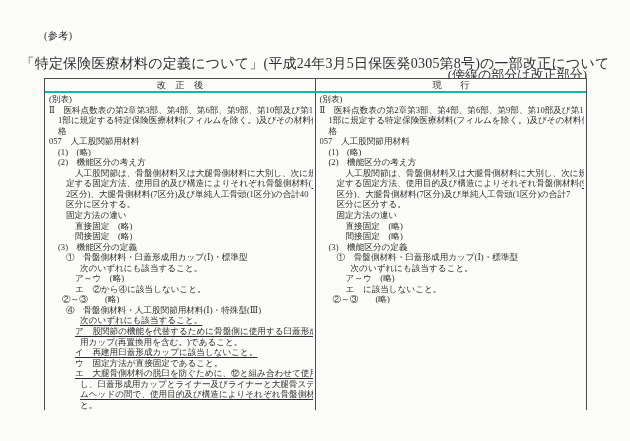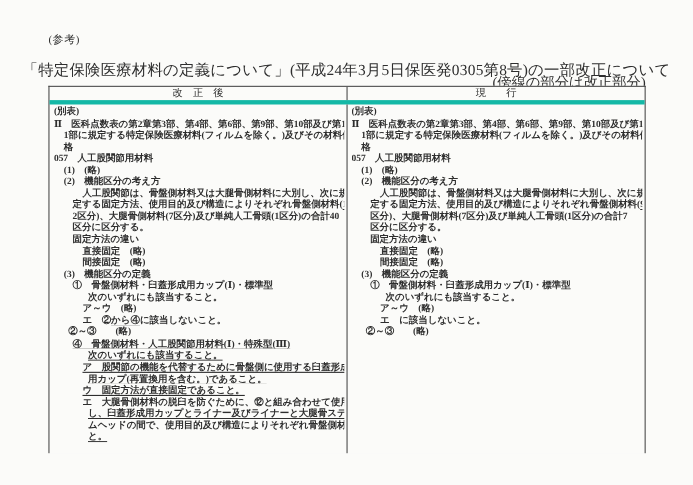--- a/index.html
+++ b/index.html
@@ -22,37 +22,37 @@
   }
   .doc-note{
     position:absolute;right:43px;top:66px;
     font-size:13px;
   }
   .cmp-table{
     position:absolute;left:44px;top:78px;width:543px;
     border:1px solid #4d4d4d;border-bottom:none;
     box-sizing:border-box;background:#fbfbf9;
   }
-  .cmp-head{display:flex;border-bottom:4px solid #14b8a6;height:12px;align-items:center;}
+  .cmp-head{display:flex;border-bottom:2px solid #14b8a6;height:12px;align-items:center;}
   .cmp-head .hcell{
     flex:1 1 50%;text-align:center;font-size:9.3px;line-height:12px;
     overflow:hidden;white-space:nowrap;
   }
   .cmp-head .hcell.l{border-right:1px solid #4d4d4d;}
   .cmp-body{display:flex;height:317px;}
   .col{
     flex:1 1 50%;box-sizing:border-box;
     padding:1px 2px 0 4px;overflow:hidden;
   }
   .col.l{border-right:1px solid #4d4d4d;}
   .tline{
     font-size:8.6px;line-height:10.55px;
     white-space:nowrap;overflow:hidden;
   }
-  .tline span{display:inline;font-weight:bold;}
+  .tline span{display:inline;}
   .tline .ul{
     text-decoration-line:underline;
     text-decoration-thickness:0.6px;
     text-underline-offset:1.6px;
   }
 </style>
 </head>
 <body>
 
 <div class="page">
@@ -87,20 +87,21 @@
           <div class="tline" style="padding-left: 9px;"><span>(3)　機能区分の定義</span></div>
           <div class="tline" style="padding-left: 17px;"><span>①　骨盤側材料・臼蓋形成用カップ(Ⅰ)・標準型</span></div>
           <div class="tline" style="padding-left: 31px;"><span>次のいずれにも該当すること。</span></div>
           <div class="tline" style="padding-left: 26px;"><span>ア～ウ　(略)</span></div>
           <div class="tline" style="padding-left: 26px;"><span>エ　②</span><span class="ul">から④</span><span>に該当しないこと。</span></div>
           <div class="tline" style="padding-left: 13px;"><span>②～③　　(略)</span></div>
           <div class="tline" style="padding-left: 17px;"><span class="ul">④　骨盤側材料・人工股関節用材料(Ⅰ)・特殊型(Ⅲ)</span></div>
           <div class="tline" style="padding-left: 31px;"><span class="ul">次のいずれにも該当すること。</span></div>
           <div class="tline" style="padding-left: 26px;"><span class="ul">ア　股関節の機能を代替するために骨盤側に使用する臼蓋形成</span></div>
           <div class="tline" style="padding-left: 31px;"><span class="ul">用カップ(再置換用を含む。)であること。</span></div>
+          <div class="tline" style="padding-left: 26px;"><span class="ul">イ　再建用臼蓋形成カップに該当しないこと。</span></div>
           <div class="tline" style="padding-left: 26px;"><span class="ul">ウ　固定方法が直接固定であること。</span></div>
           <div class="tline" style="padding-left: 26px;"><span class="ul">エ　大腿骨側材料の脱臼を防ぐために、⑫と組み合わせて使用</span></div>
           <div class="tline" style="padding-left: 31px;"><span class="ul">し、臼蓋形成用カップとライナー及びライナーと大腿骨ステ</span></div>
           <div class="tline" style="padding-left: 31px;"><span class="ul">ムヘッドの間で、使用目的及び構造によりそれぞれ骨盤側材料</span></div>
           <div class="tline" style="padding-left: 31px;"><span class="ul">と。</span></div>
         </div>
       <div class="col">
           <div class="tline" style="padding-left: 0px;"><span>(別表)</span></div>
           <div class="tline" style="padding-left: 0px;"><span>Ⅱ　医科点数表の第2章第3部、第4部、第6部、第9部、第10部及び第1</span></div>
           <div class="tline" style="padding-left: 9px;"><span>1部に規定する特定保険医療材料(フィルムを除く。)及びその材料価</span></div>

